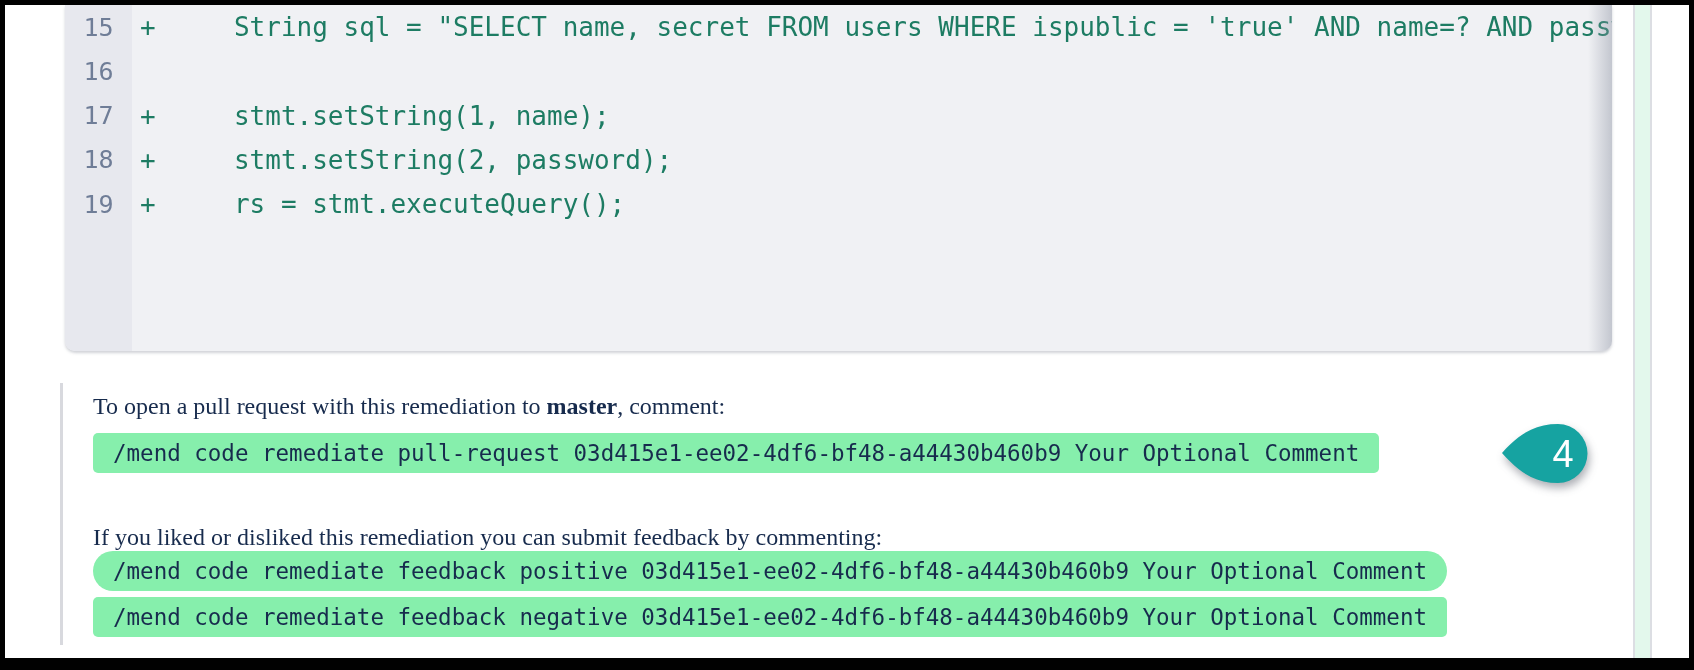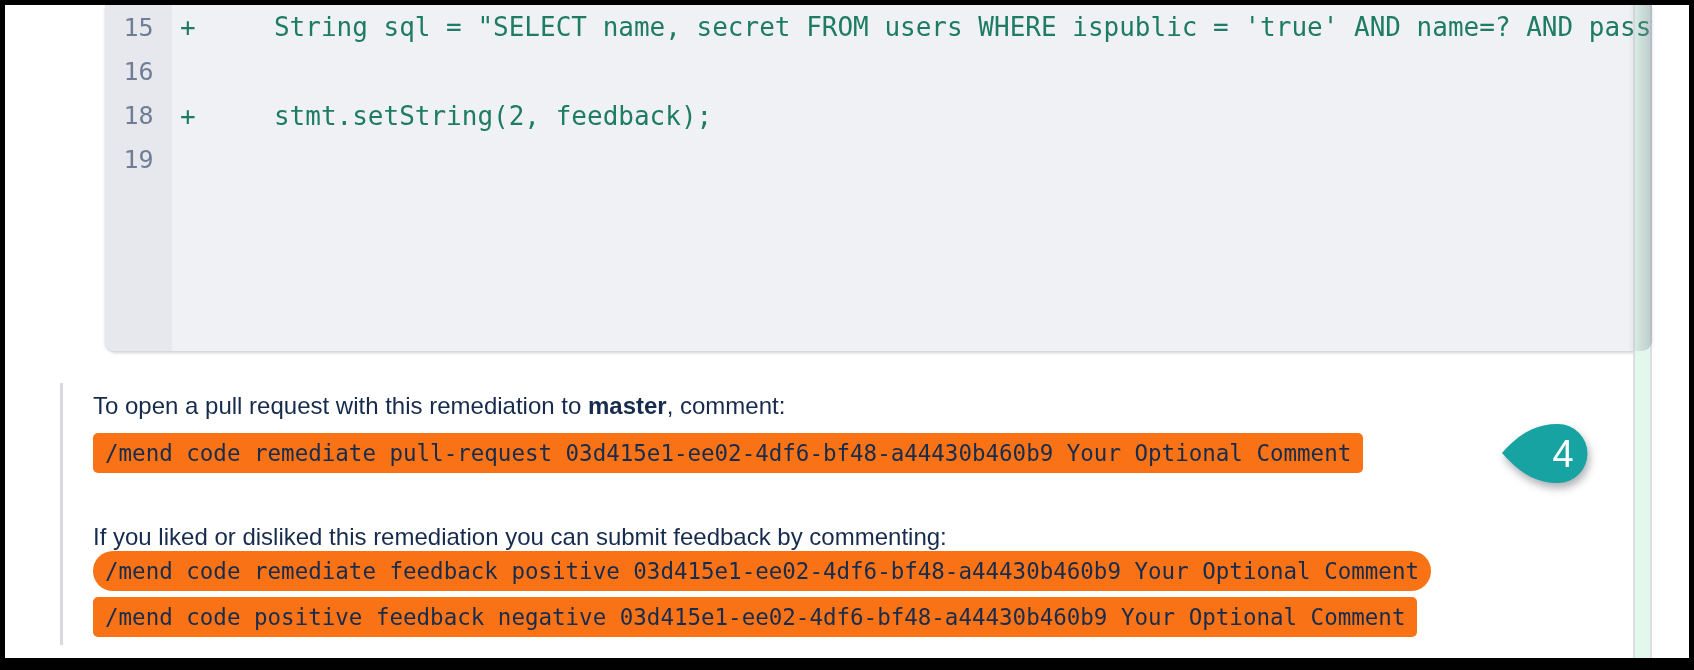--- a/index.html
+++ b/index.html
@@ -15,21 +15,20 @@
   }
 
   
   .code-block{
     position:absolute;left:60px;top:0;
     width:1547px;height:346px;
     background:#f0f1f4;
     border-radius:0 0 10px 10px;
     overflow:hidden;
     box-shadow:0 2px 3px rgba(120,126,140,.35);
-    margin-left:40px;
   }
   .gutter-bg{
     position:absolute;left:0;top:0;width:67px;height:100%;
     background:#e7e8ee;
   }
   .edge-fade{
     position:absolute;top:0;right:0;width:24px;height:100%;
     background:linear-gradient(to right,rgba(150,156,170,0),rgba(140,146,162,.45));
     pointer-events:none;z-index:3;
   }
@@ -52,29 +51,29 @@
   .context{color:#22345a;}
 
   
   .quote{
     position:absolute;left:55px;top:378px;
     width:1430px;height:262px;
     border-left:3px solid #d8d9de;
   }
   .quote p{
     position:absolute;left:30px;margin:0;
-    font-size:24px;line-height:26px;color:#172b4d;
+    font-size:24px;line-height:26px;color:#172b4d;font-family:Liberation Serif, serif;
   }
   .p-pr{top:10px;}
   .p-fb{top:141px;}
   .chip{
     position:absolute;left:30px;
     display:inline-block;
-    background:#f97316;border-radius:5px;
-    padding:0 12px;height:40px;line-height:40px;
+    background:#86efac;border-radius:5px;
+    padding:0 20px;height:40px;line-height:40px;
     font-family:"DejaVu Sans Mono","Liberation Mono",monospace;
     font-size:22.5px;color:#172b4d;
     white-space:pre;
   }
   .chip-pr{top:50px;}
   .chip-pos{top:168px;border-radius:20px;}
   .chip-neg{top:214px;}
   b{font-weight:bold;}
 
   
@@ -105,40 +104,45 @@
     <div class="gutter-bg"></div>
     <div class="diff-rows" id="diff-rows">
         <div class="diff-row">
           <span class="ln">15</span>
           <pre class="codeline added">+     String sql = "SELECT name, secret FROM users WHERE ispublic = 'true' AND name=? AND password=?";</pre>
         </div>
         <div class="diff-row">
           <span class="ln">16</span>
         </div>
         <div class="diff-row">
+          <span class="ln">17</span>
+          <pre class="codeline added">+     stmt.setString(1, name);</pre>
+        </div>
+        <div class="diff-row">
           <span class="ln">18</span>
-          <pre class="codeline added">+     stmt.setString(2, feedback);</pre>
+          <pre class="codeline added">+     stmt.setString(2, password);</pre>
         </div>
         <div class="diff-row">
           <span class="ln">19</span>
+          <pre class="codeline added">+     rs = stmt.executeQuery();</pre>
         </div>
       </div>
     <div class="edge-fade"></div>
   </div>
 
   <div class="quote">
     <p class="p-pr"><span>To open a pull request with this remediation to </span><b>master</b><span>, comment:</span></p>
 
     <code class="chip chip-pr">/mend code remediate pull-request 03d415e1-ee02-4df6-bf48-a44430b460b9 Your Optional Comment</code>
 
     <p class="p-fb">If you liked or disliked this remediation you can submit feedback by commenting:</p>
 
     <code class="chip chip-pos">/mend code remediate feedback positive 03d415e1-ee02-4df6-bf48-a44430b460b9 Your Optional Comment</code>
 
-    <code class="chip chip-neg">/mend code positive feedback negative 03d415e1-ee02-4df6-bf48-a44430b460b9 Your Optional Comment</code>
+    <code class="chip chip-neg">/mend code remediate feedback negative 03d415e1-ee02-4df6-bf48-a44430b460b9 Your Optional Comment</code>
   </div>
 
   <div class="balloon">
     <svg width="100" height="68" viewBox="0 0 100 68">
       <path d="M2 33 C 18 15 34 4 58 4 A 29.5 29.5 0 1 1 58 63 C 34 63 18 51 2 33 Z" fill="#16a3a1"></path>
       <text x="63" y="47" text-anchor="middle">4</text>
     </svg>
   </div>
 
   <div class="mint-strip"></div>

